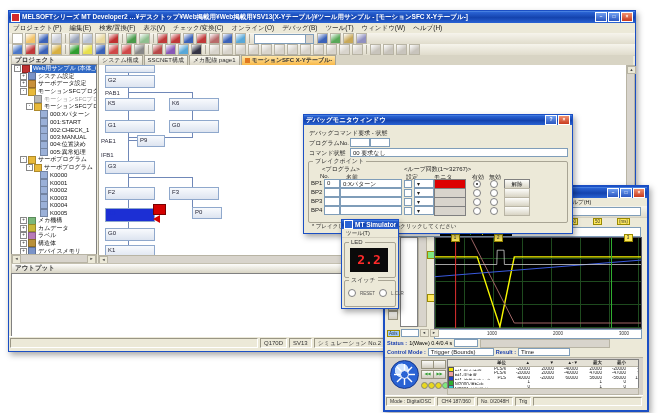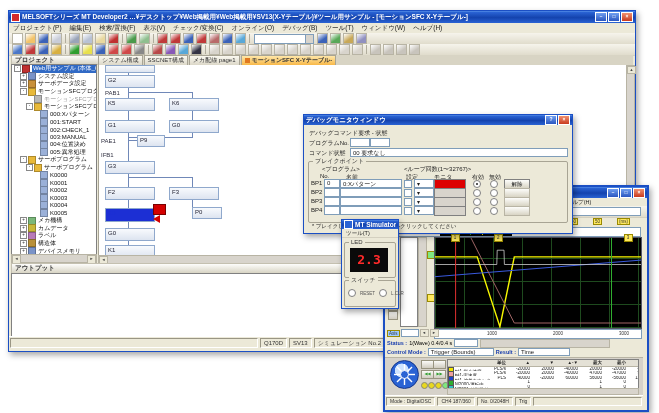--- a/index.html
+++ b/index.html
@@ -444,21 +444,21 @@
   <div class="tbar" style="height:9px;">
     <span class="appicon blue"></span>
     <span class="ttext">MT Simulator</span>
   </div>
   <div class="menubar" style="top:9px;height:8px;font-size:5.5px;">
     <span class="mitem">ツール(T)</span>
   </div>
   <div class="grp" style="left:2px;top:22px;width:50px;height:34px;">
     <span class="grplbl">LED</span>
   </div>
-  <div class="seg7 abs" style="left:8px;top:28px;width:38px;height:24px;font-size:13px;line-height:24px;text-align:center;">2.3</div>
+  <div class="seg7 abs" style="left:8px;top:28px;width:38px;height:24px;font-size:13px;line-height:24px;text-align:center;">2.2</div>
   <div class="grp" style="left:2px;top:60px;width:50px;height:25px;">
     <span class="grplbl">スイッチ</span>
   </div>
   <div class="abs" id="sim-radios" style="left:6px;top:69px;display:flex;gap:4px;font-size:4.5px;color:#555;align-items:center;">
       <span class="radio"></span>
       <span>RESET</span>
       <span class="radio"></span>
       <span>L.CLR</span>
     </div>
 </div>

